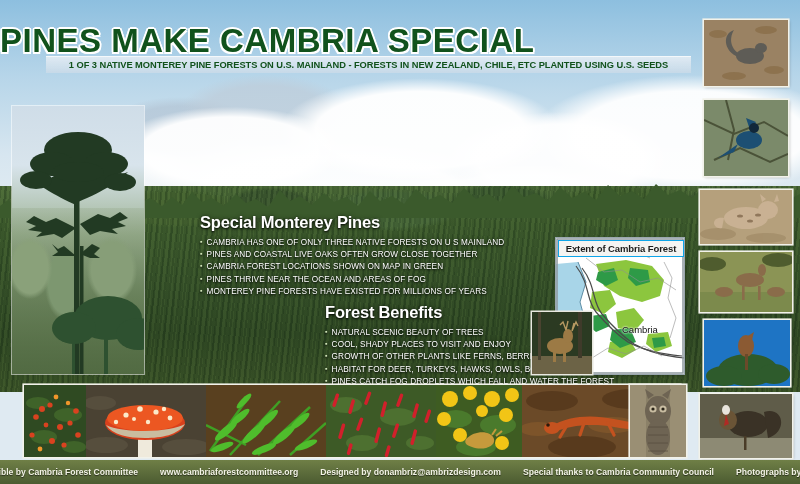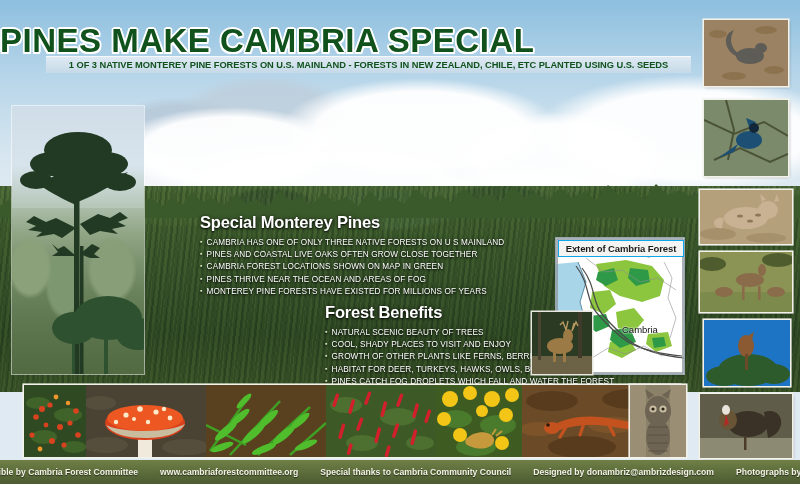--- a/index.html
+++ b/index.html
@@ -492,18 +492,18 @@
         <circle cx="33" cy="24" r="1.6" fill="#2a2418"></circle>
         <g stroke="#544b3c" stroke-width="1" opacity=".7">
           <path d="M18 42 L38 42 M18 50 L38 50 M18 58 L38 58 M18 66 L38 66"></path>
         </g>
       </svg>
   </div>
 
   <div class="footer">
     <span>Made possible by Cambria Forest Committee</span>
     <span>www.cambriaforestcommittee.org</span>
+    <span>Designed by donambriz@ambrizdesign.com</span>
     <span>Special thanks to Cambria Community Council</span>
-    <span>Designed by donambriz@ambrizdesign.com</span>
     <span>Photographs by Brad Seek</span>
   </div>
 
 </div>
 
 </body></html>

